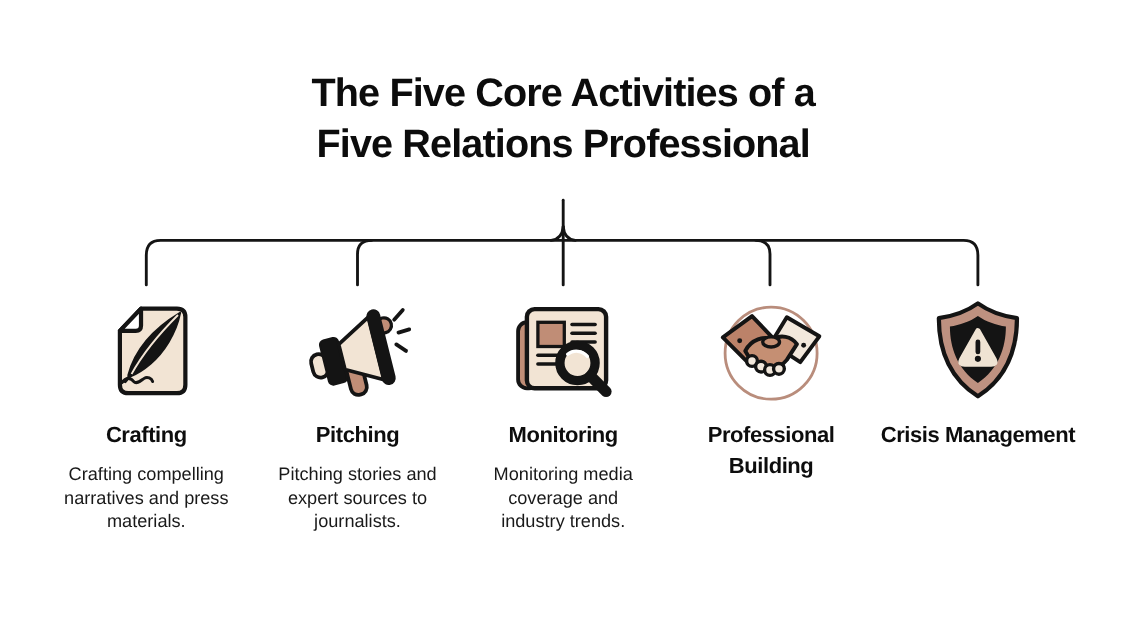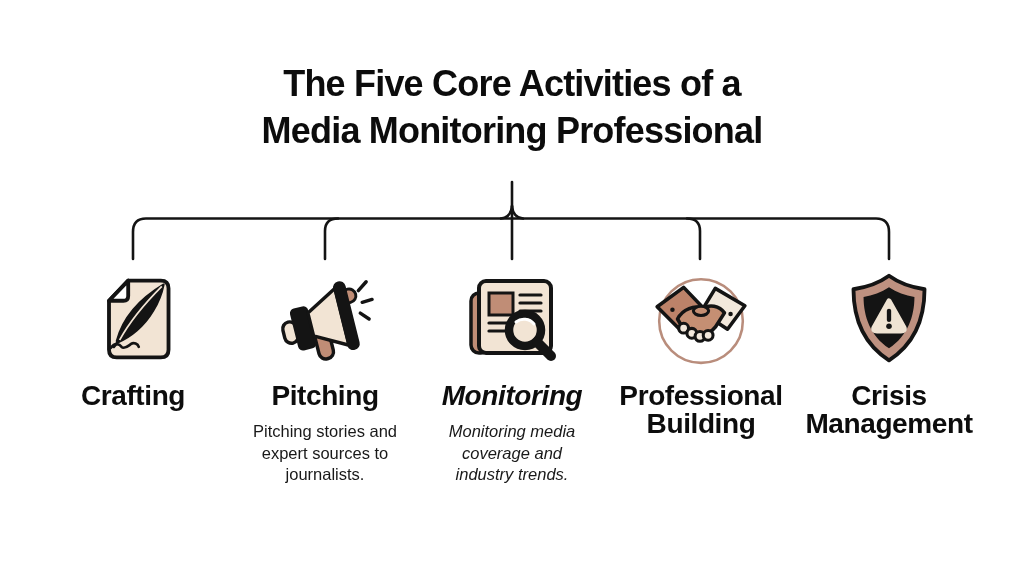--- a/index.html
+++ b/index.html
@@ -26,32 +26,32 @@
     top:175px;left:0;
   }
   .col{
     position:absolute;
     top:266px;
     width:190px;
     text-align:center;
   }
   .col-1{left:38px;}
   .col-2{left:230px;}
-  .col-3{left:417px;font-style:italic;}
+  .col-3{left:417px;}
   .col-4{left:606px;}
   .col-5{left:794px;text-align:center;}
   .icon-box{
     height:106px;
     display:flex;
     align-items:center;
     justify-content:center;
   }
   .activity-label{
     margin-top:10px;
-    font-size:28px;
+    font-size:20px;
     font-weight:700;
     letter-spacing:-0.4px;
     line-height:28px;
     color:#0d0d0d;
   }
   .activity-desc{
     margin:11px auto 0 auto;
     font-size:16.5px;
     line-height:21.5px;
     color:#191919;
@@ -62,21 +62,21 @@
   .col-4 .activity-desc{max-width:168px;}
   .col-5 .activity-desc{max-width:176px;}
 </style>
 </head>
 <body>
 
 <div class="canvas">
 
   <div class="title">
     <div>The Five Core Activities of a</div>
-    <div>Media Monitoring Professional</div>
+    <div>Five Relations Professional</div>
   </div>
 
   <svg class="connector" width="1024" height="92" viewBox="0 0 1024 92">
     <g fill="none" stroke="#141414" stroke-width="2.6" stroke-linecap="round">
       <path d="M512,7 V84"></path>
       <path d="M501,43.5 Q511,42.5 512,31"></path>
       <path d="M523,43.5 Q513,42.5 512,31"></path>
       <path d="M133,84 V57 Q133,43.5 146,43.5 H876 Q889,43.5 889,57 V84"></path>
       <path d="M325,84 V56 Q325,43.5 338,43.5"></path>
       <path d="M700,84 V56 Q700,43.5 687,43.5"></path>
@@ -88,20 +88,21 @@
       <svg width="96" height="96" viewBox="0 0 100 100">
         <path d="M25,31 L45,10 H79 Q87,10 87,18 V82 Q87,90 79,90 H33 Q25,90 25,82 Z" fill="#F2E4D4" stroke="#141414" stroke-width="4" stroke-linejoin="round"></path>
         <path d="M25,31 L45,10 V26 Q45,31 40,31 Z" fill="#ffffff" stroke="#141414" stroke-width="4" stroke-linejoin="round"></path>
         <path d="M33,73 C38,54 52,32 82,14 C78,34 66,52 54,62 C47,68 40,72 35,74 Z" fill="#141414" stroke="#141414" stroke-width="2" stroke-linejoin="round"></path>
         <path d="M80,16 C62,34 48,50 36,72" fill="none" stroke="#F2E4D4" stroke-width="1.8"></path>
         <path d="M35,73 L30,79" stroke="#141414" stroke-width="3" stroke-linecap="round"></path>
         <path d="M27,80 C31,74 36,76 38,79 C41,82 45,78 48,76 C51,74 55,76 56,79" fill="none" stroke="#141414" stroke-width="2.8" stroke-linecap="round"></path>
       </svg>
     </div>
     <div class="activity-label">Crafting</div>
+    <div class="activity-desc">Crafting compelling narratives and press materials.</div>
   </div>
 
   <div class="col col-2">
     <div class="icon-box">
       <svg width="98" height="98" viewBox="0 0 100 100">
         <g transform="rotate(-14 50 52)">
           <rect x="6" y="44" width="14" height="22" rx="7" fill="#F2E4D4" stroke="#141414" stroke-width="3.5"></rect>
           <rect x="36" y="60" width="15" height="30" rx="7" fill="#C08D76" stroke="#141414" stroke-width="3.5"></rect>
           <rect x="18" y="33" width="17" height="42" rx="4" fill="#141414" stroke="#141414" stroke-width="2"></rect>
           <circle cx="80" cy="33" r="7" fill="#C08D76" stroke="#141414" stroke-width="3"></circle>

